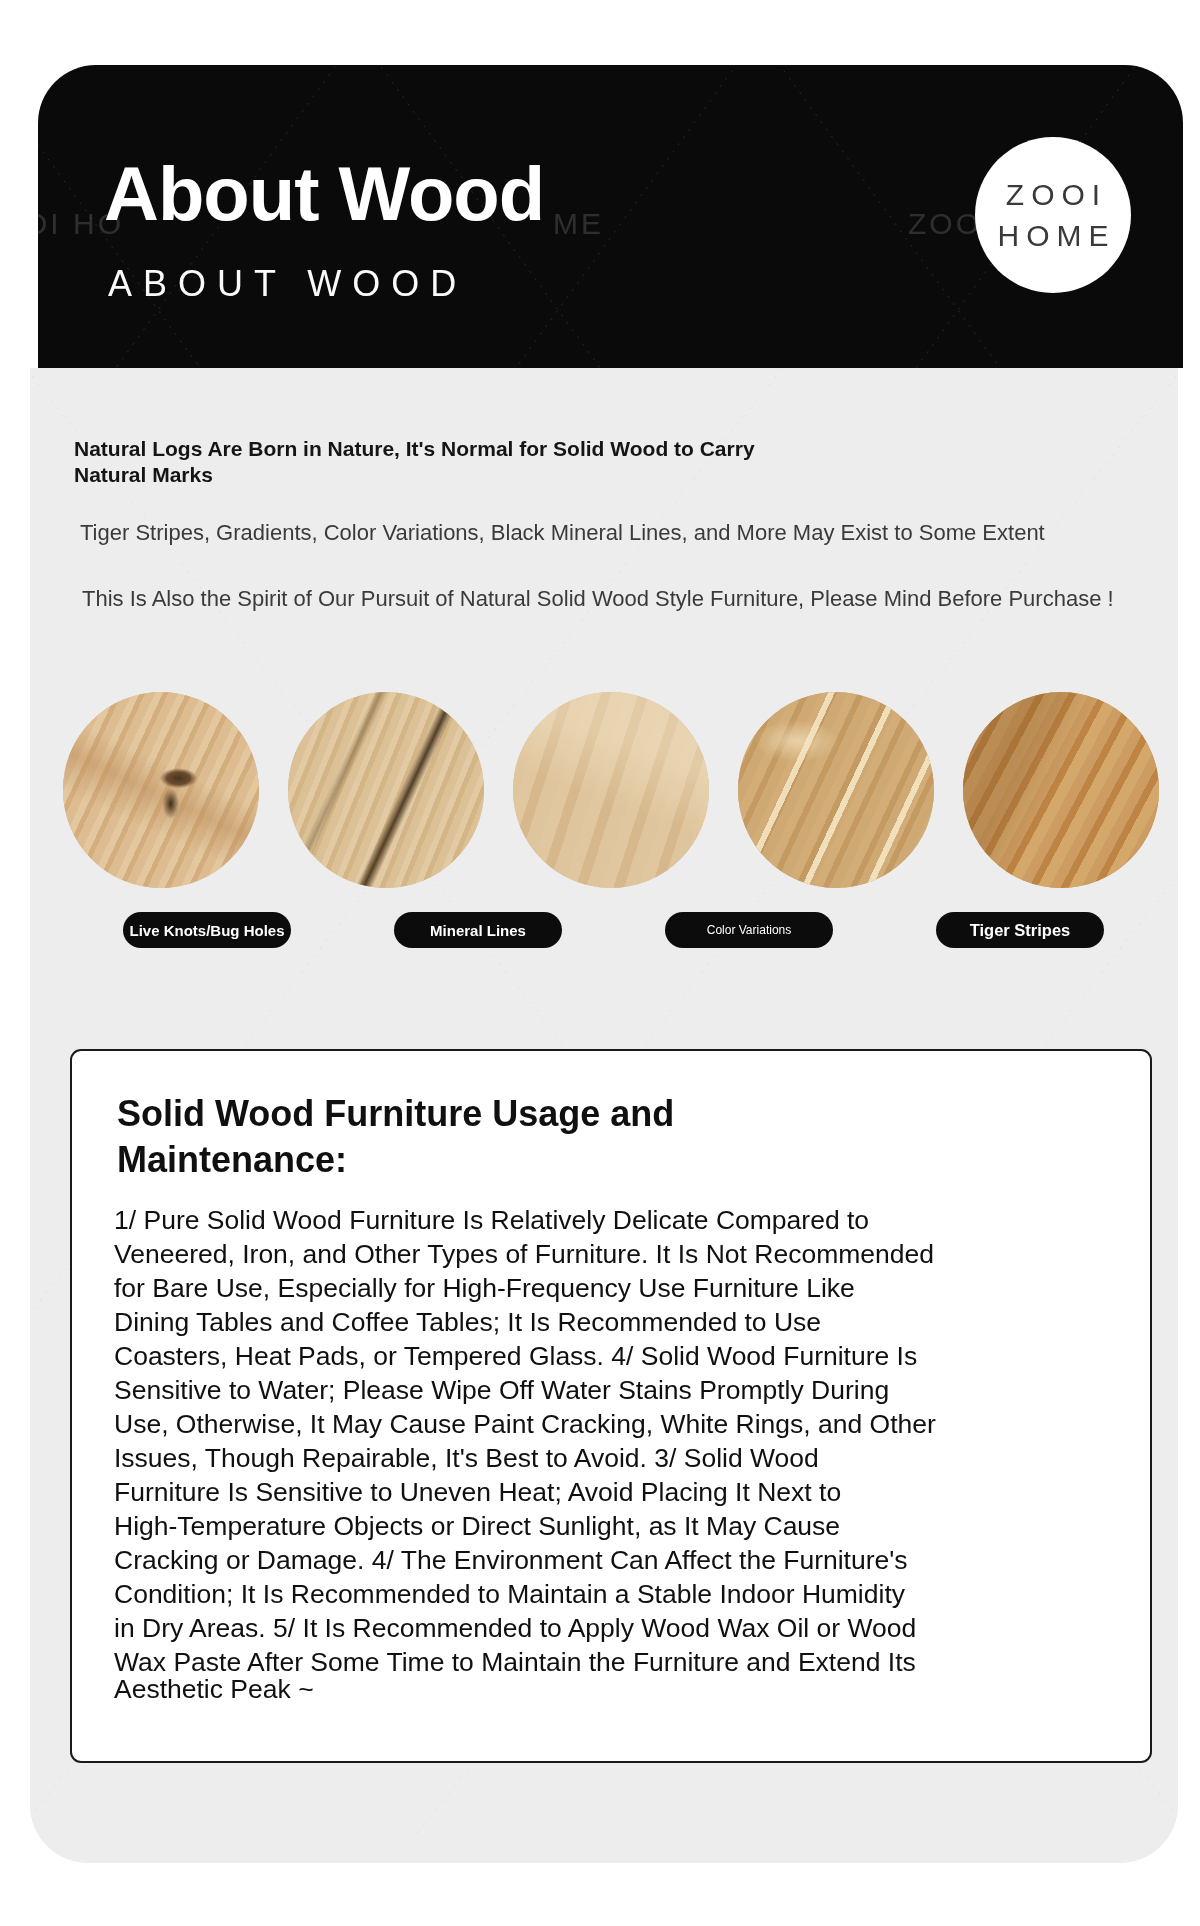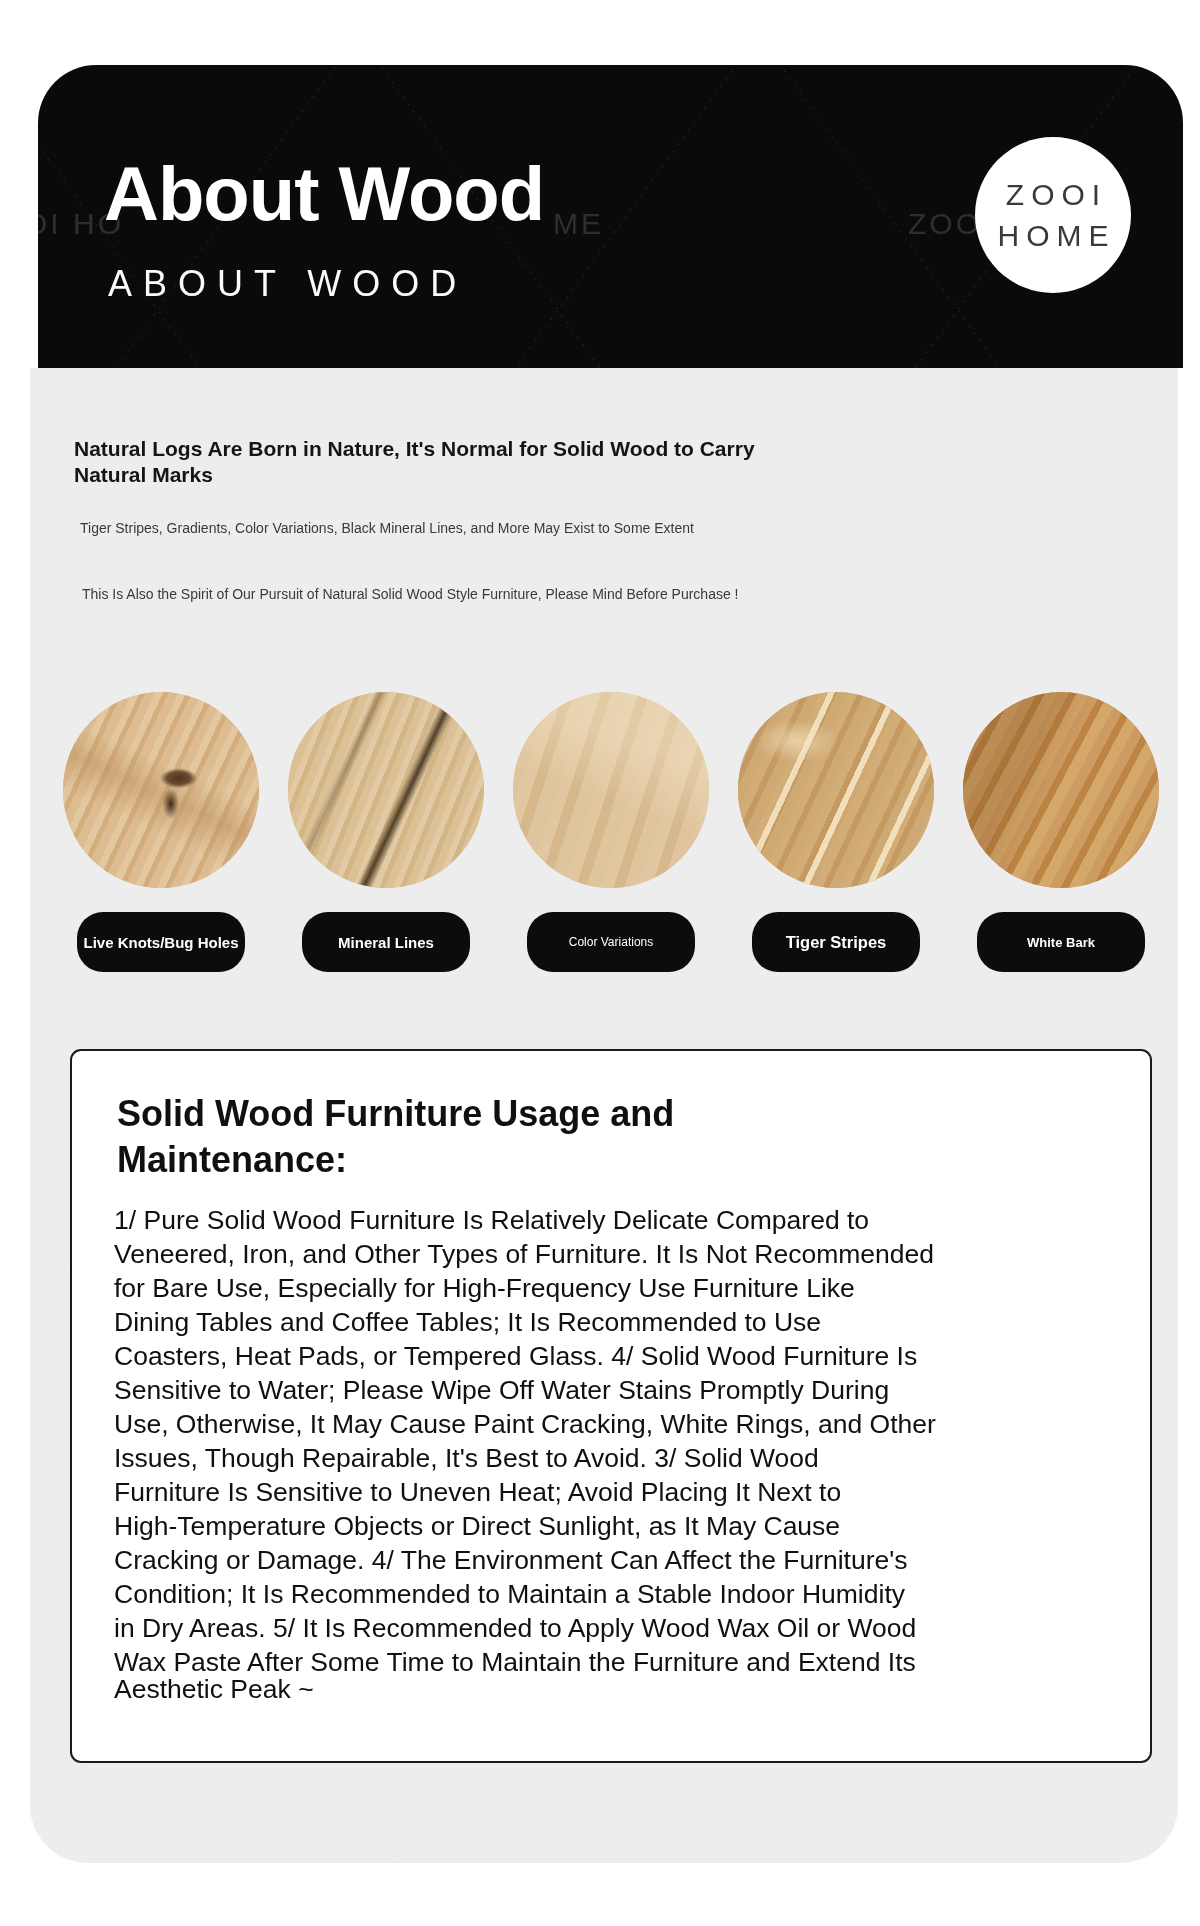--- a/index.html
+++ b/index.html
@@ -21,21 +21,21 @@
          background:#fff;display:flex;flex-direction:column;align-items:center;
          justify-content:center;gap:1px;}
   .badge div{font-size:30px;letter-spacing:7px;margin-right:-7px;line-height:40px;
              color:var(--badge-text,#3a3a3a);font-weight:400;}
 
   
   .gray{position:absolute;left:30px;top:368px;width:1148px;height:1495px;
         background:var(--section-bg,#ededee);border-radius:0 0 58px 58px;}
   .intro-h{position:absolute;left:44px;top:68px;font-size:21px;font-weight:700;
            color:#151515;line-height:26px;white-space:nowrap;}
-  .note{font-size:14px;color:#3a3a3a;white-space:nowrap;position:absolute;}
+  .note{font-size:22px;color:#3a3a3a;white-space:nowrap;position:absolute;}
   .note1{left:50px;top:152px;}
   .note2{left:52px;top:218px;}
 
   
   .swatches{position:absolute;left:33px;top:324px;display:flex;gap:29px;}
   .swatch{width:196px;height:196px;border-radius:50%;overflow:hidden;margin:0;flex:0 0 auto;}
   .wood{width:100%;height:100%;background-color:var(--base,#d5b184);}
   .sw0 .wood{background-image:
     radial-gradient(ellipse 26px 14px at 59% 44%, #4c3420 0%, #6b4c2f 45%, rgba(76,52,32,0) 72%),
     radial-gradient(ellipse 12px 22px at 55% 57%, #3f2c1a 0%, rgba(63,44,26,0) 70%),
@@ -51,23 +51,23 @@
   .sw3 .wood{background-image:
     repeating-linear-gradient(115deg, rgba(247,232,200,0) 0 24px, rgba(247,232,200,.85) 24px 30px, rgba(247,232,200,0) 30px 58px),
     radial-gradient(ellipse 60px 30px at 30% 25%, rgba(243,226,190,.7), rgba(243,226,190,0) 70%),
     repeating-linear-gradient(115deg, #d2ad78 0 9px, #c49a62 9px 15px, #cfa973 15px 25px);}
   .sw4 .wood{background-image:
     linear-gradient(115deg, rgba(122,74,25,.28) 0 30%, rgba(122,74,25,0) 48%),
     repeating-linear-gradient(118deg, #cd9c62 0 10px, #bd8443 10px 17px, #d4a76b 17px 28px);}
 
   
   .pills{position:absolute;left:47px;top:544px;display:flex;gap:57px;}
-  .pill{width:168px;height:60px;border-radius:26px;background:var(--pill-bg,#0c0c0c);
+  .pill{width:168px;height:36px;border-radius:26px;background:var(--pill-bg,#0c0c0c);
         color:var(--pill-text,#fff);display:flex;align-items:center;justify-content:center;
-        flex:0 0 auto;white-space:nowrap;}
+        flex:0 0 auto;white-space:nowrap;margin-left:46px;}
   .p0{font-size:15px;font-weight:700;}
   .p1{font-size:15px;font-weight:700;}
   .p2{font-size:12px;font-weight:400;}
   .p3{font-size:16.5px;font-weight:700;}
   .p4{font-size:13px;font-weight:700;}
 
   
   .card{position:absolute;left:40px;top:681px;width:1082px;height:714px;box-sizing:border-box;
         background:var(--card-bg,#fff);border:2px solid var(--card-border,#1a1a1a);border-radius:11px;}
   .card-h{position:absolute;left:45px;top:40px;font-size:36px;font-weight:700;

